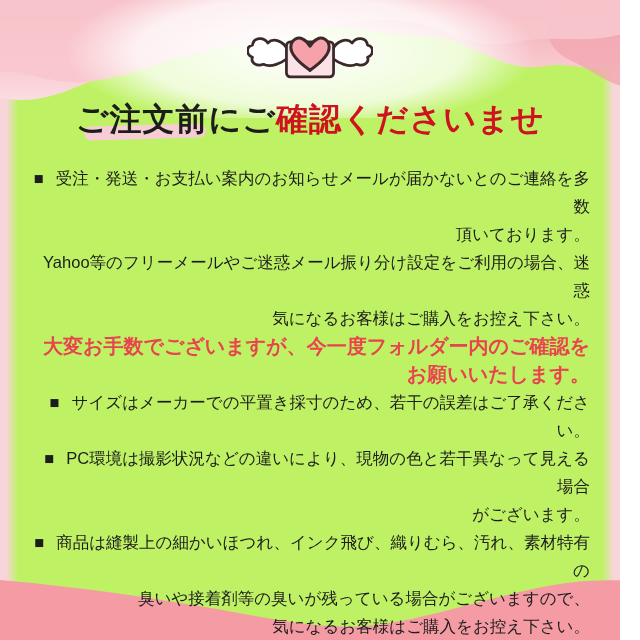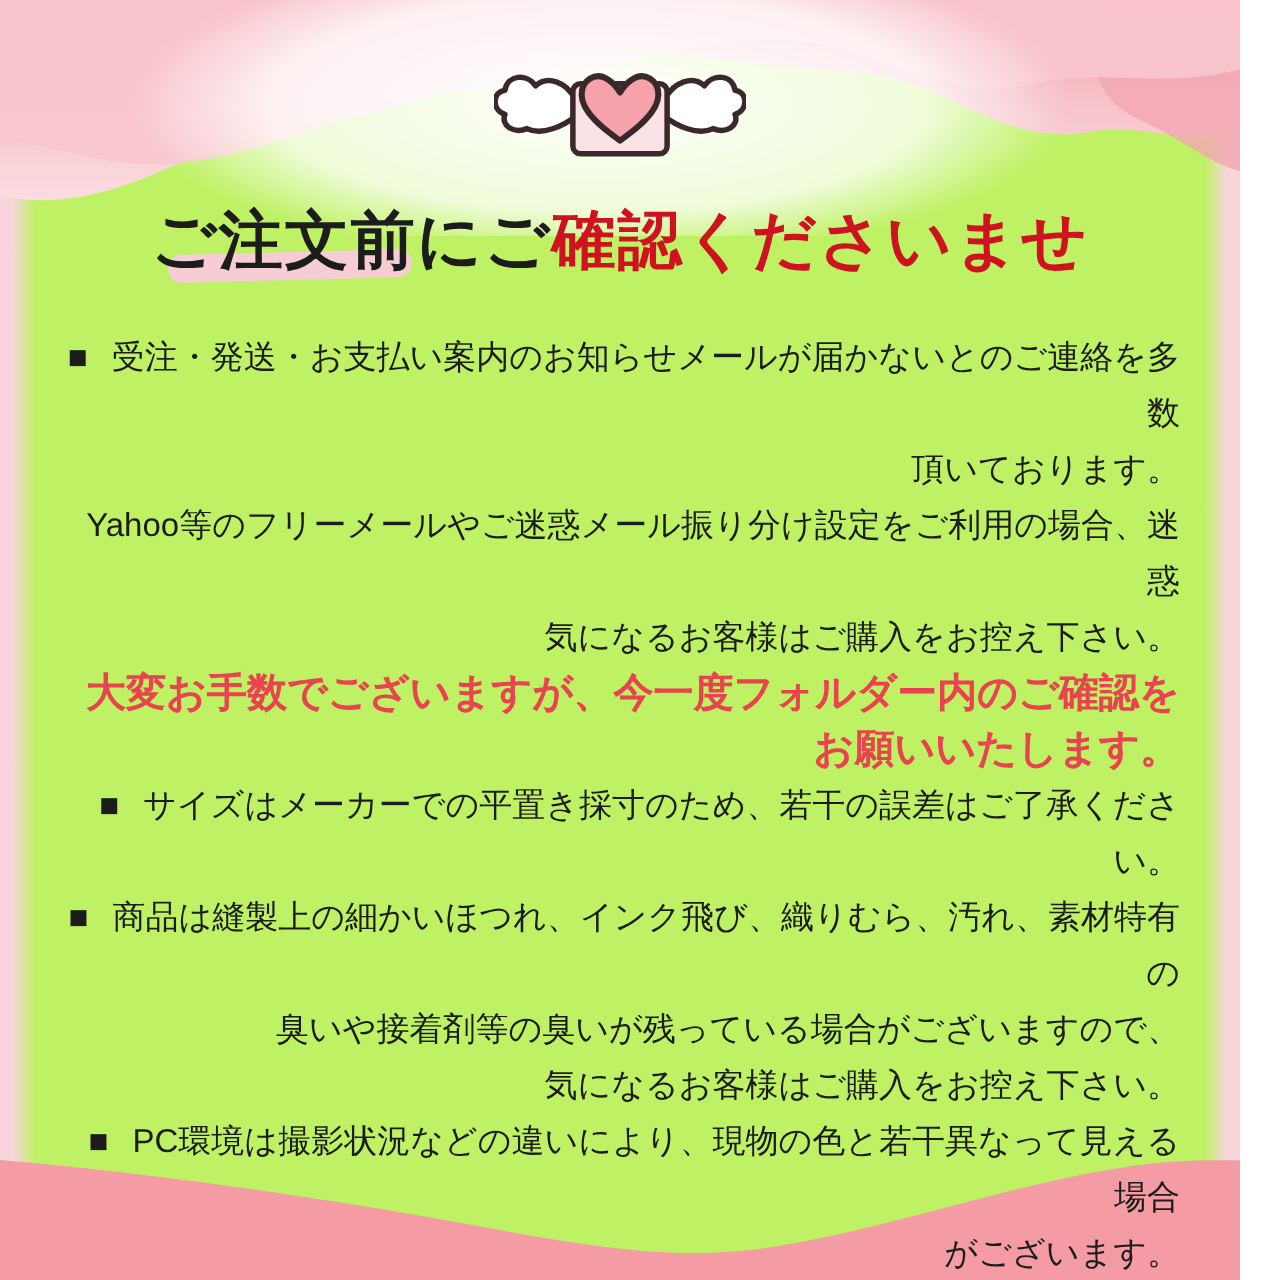--- a/index.html
+++ b/index.html
@@ -84,21 +84,21 @@
     </div>
 
     <div class="notices">
       <p class="notice"><span class="bullet">■</span><span class="ntext">受注・発送・お支払い案内のお知らせメールが届かないとのご連絡を多数
 頂いております。</span></p>
       <p class="notice"><span class="ntext">Yahoo等のフリーメールやご迷惑メール振り分け設定をご利用の場合、迷惑
 気になるお客様はご購入をお控え下さい。</span></p>
       <p class="notice red" style="color: rgb(232, 67, 78);"><span class="ntext">大変お手数でございますが、今一度フォルダー内のご確認を
 お願いいたします。</span></p>
       <p class="notice gap"><span class="bullet">■</span><span class="ntext">サイズはメーカーでの平置き採寸のため、若干の誤差はご了承ください。</span></p>
+      <p class="notice gap"><span class="bullet">■</span><span class="ntext">PC環境は撮影状況などの違いにより、現物の色と若干異なって見える場合
+がございます。</span></p>
       <p class="notice gap"><span class="bullet">■</span><span class="ntext">商品は縫製上の細かいほつれ、インク飛び、織りむら、汚れ、素材特有の
 臭いや接着剤等の臭いが残っている場合がございますので、
 気になるお客様はご購入をお控え下さい。</span></p>
-      <p class="notice gap"><span class="bullet">■</span><span class="ntext">PC環境は撮影状況などの違いにより、現物の色と若干異なって見える場合
-がございます。</span></p>
     </div>
 
   </div>
 </div>
 
 </body></html>

